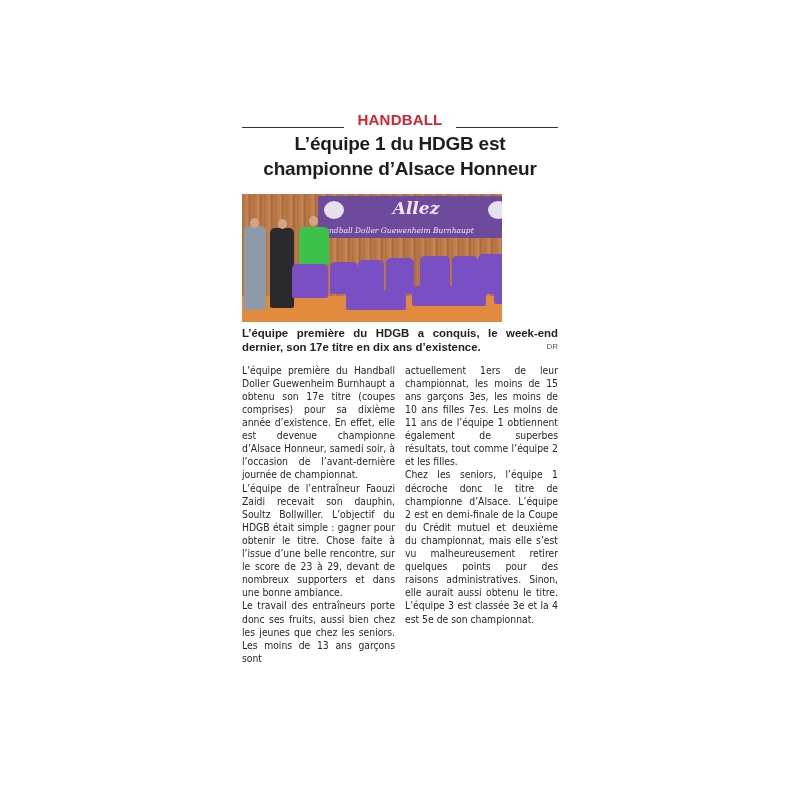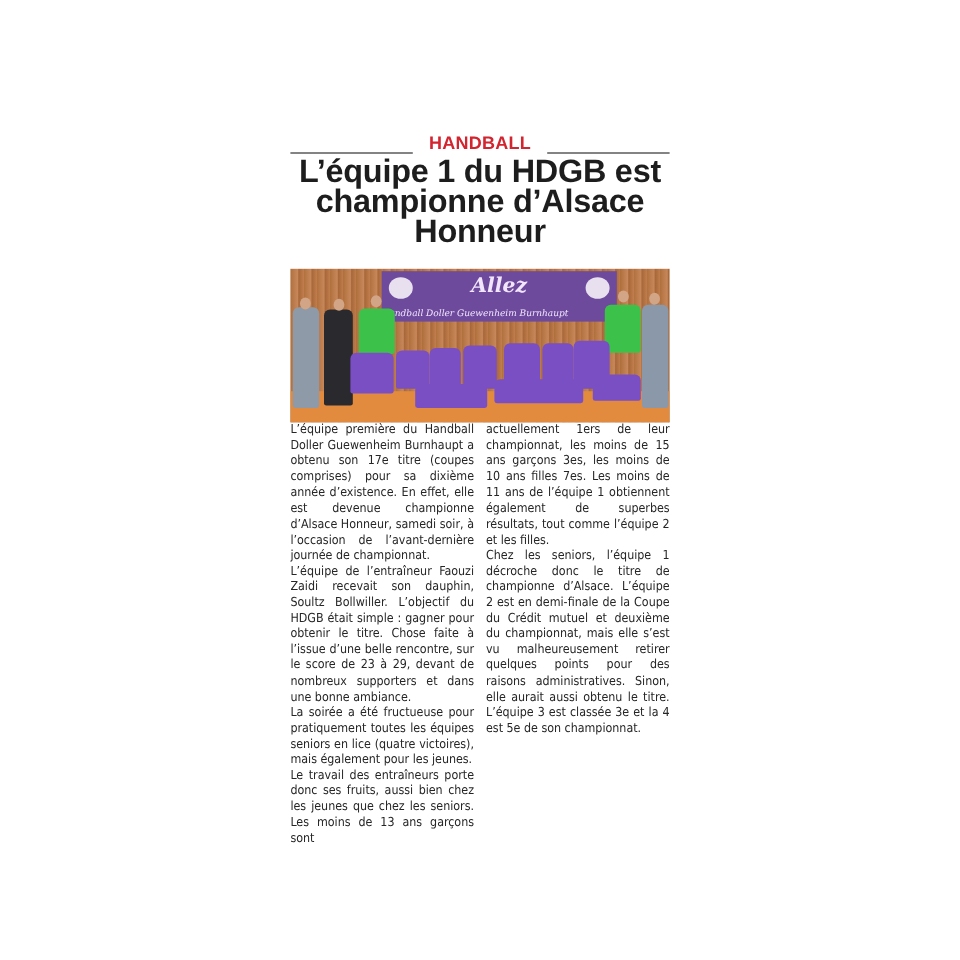--- a/index.html
+++ b/index.html
@@ -1,33 +1,33 @@
 <!DOCTYPE html>
 <html><head>
 <meta charset="utf-8">
 <style>
   html, body { margin:0; padding:0; background:#ffffff; }
   body { width:800px; height:800px; position:relative; overflow:hidden; font-family:"DejaVu Sans Condensed","DejaVu Sans", sans-serif; color:#222; }
   .article { position:absolute; left:242px; top:104px; width:316px; }
   .rubric-row { display:flex; align-items:flex-end; height:24px; }
   .rubric-line { flex:1; height:1px; background:#333; }
   .rubric { color:#d3252f; font-family:"Liberation Sans", sans-serif; font-weight:bold; font-size:15px; padding:0 14px; letter-spacing:0.2px; }
-  .headline { text-align:center; font-family:"Liberation Sans", sans-serif; font-weight:bold; font-size:27px; line-height:25px; color:#1d1d1d; margin-top:3px; letter-spacing:-0.2px; }
-  .photo { position:relative; margin-top:8px; width:316px; height:128px; overflow:hidden;
+  .headline { text-align:center; font-family:"Liberation Sans", sans-serif; font-weight:bold; font-size:19px; line-height:25px; color:#1d1d1d; margin-top:3px; letter-spacing:-0.2px; }
+  .photo { position:relative; margin-top:8px; width:260px; height:128px; overflow:hidden;
     background: repeating-linear-gradient(90deg,#b0703d 0px,#c8875a 6px,#a86839 7px,#c07c4d 11px); }
   .photo .floor { position:absolute; left:0; right:0; bottom:0; height:26px; background:#e28a3e; }
   .banner { position:absolute; left:76px; top:2px; width:196px; height:42px; background:#6d4a9c; }
   .banner .b1 { position:absolute; left:0; right:0; top:2px; text-align:center; color:#f2e6ff; font-family:"DejaVu Serif", serif; font-size:17px; font-style:italic; font-weight:bold; }
   .banner .b2 { position:absolute; left:0; right:0; bottom:3px; color:#f2e6ff; font-family:"DejaVu Serif", serif; font-size:7.5px; font-style:italic; }
   .banner .logo { position:absolute; top:5px; width:20px; height:18px; border-radius:50%; background:#e8e0ee; }
   .person { position:absolute; border-radius:5px 5px 2px 2px; }
   .head { position:absolute; width:9px; height:10px; border-radius:50%; background:#d2a587; }
   .caption { margin-top:4px; font-family:"Liberation Sans", sans-serif; font-weight:bold; font-size:11.4px; line-height:14px; color:#222; text-align:justify; position:relative; }
   .credit { position:absolute; right:0; bottom:0; font-weight:normal; font-size:8px; color:#555; }
-  .body { display:flex; justify-content:space-between; }
+  .body { display:flex; justify-content:space-between; margin-top:10px; }
   .col { width:153px; font-size:10.3px; line-height:13.1px; text-align:justify; hyphens:none; color:#262626; }
   .col p { margin:0; }
 </style>
 </head>
 <body>
 
 <div class="article">
   <div class="rubric-row">
     <div class="rubric-line"></div>
     <div class="rubric">HANDBALL</div>
@@ -61,26 +61,29 @@
     <div class="person" style="left:144px;top:64px;width:28px;height:36px;background:#7b4fc4;"></div>
     <div class="person" style="left:178px;top:62px;width:30px;height:38px;background:#7b4fc4;"></div>
     <div class="person" style="left:210px;top:62px;width:26px;height:36px;background:#7b4fc4;"></div>
     <div class="person" style="left:236px;top:60px;width:30px;height:40px;background:#7b4fc4;"></div>
 
     <div class="person" style="left:104px;top:96px;width:60px;height:20px;background:#7b4fc4;"></div>
     <div class="person" style="left:170px;top:92px;width:74px;height:20px;background:#7b4fc4;"></div>
     <div class="person" style="left:252px;top:88px;width:40px;height:22px;background:#7b4fc4;"></div>
   </div>
 
+  <div class="caption">
+    <span>L’équipe première du HDGB a conquis, le week-end dernier, son 17e titre en dix ans d’existence.</span>
+    <span class="credit">DR</span>
+  </div>
 
   <div class="body">
     <div class="col">
       <p>L’équipe première du Handball Doller Guewenheim Burnhaupt a obtenu son 17e titre (coupes comprises) pour sa dixième année d’existence. En effet, elle est devenue championne d’Alsace Honneur, samedi soir, à l’occasion de l’avant-dernière journée de championnat.</p>
       <p>L’équipe de l’entraîneur Faouzi Zaidi recevait son dauphin, Soultz Bollwiller. L’objectif du HDGB était simple : gagner pour obtenir le titre. Chose faite à l’issue d’une belle rencontre, sur le score de 23 à 29, devant de nombreux supporters et dans une bonne ambiance.</p>
-      <p>La soirée a été fructueuse pour pratiquement toutes les équipes seniors en lice (quatre victoires), mais également pour les jeunes.</p>
       <p>Le travail des entraîneurs porte donc ses fruits, aussi bien chez les jeunes que chez les seniors. Les moins de 13 ans garçons sont</p>
     </div>
     <div class="col">
       <p>actuellement 1ers de leur championnat, les moins de 15 ans garçons 3es, les moins de 10 ans filles 7es. Les moins de 11 ans de l’équipe 1 obtiennent également de superbes résultats, tout comme l’équipe 2 et les filles.</p>
       <p>Chez les seniors, l’équipe 1 décroche donc le titre de championne d’Alsace. L’équipe 2 est en demi-finale de la Coupe du Crédit mutuel et deuxième du championnat, mais elle s’est vu malheureusement retirer quelques points pour des raisons administratives. Sinon, elle aurait aussi obtenu le titre. L’équipe 3 est classée 3e et la 4 est 5e de son championnat.</p>
     </div>
   </div>
 </div>
 
 </body></html>

